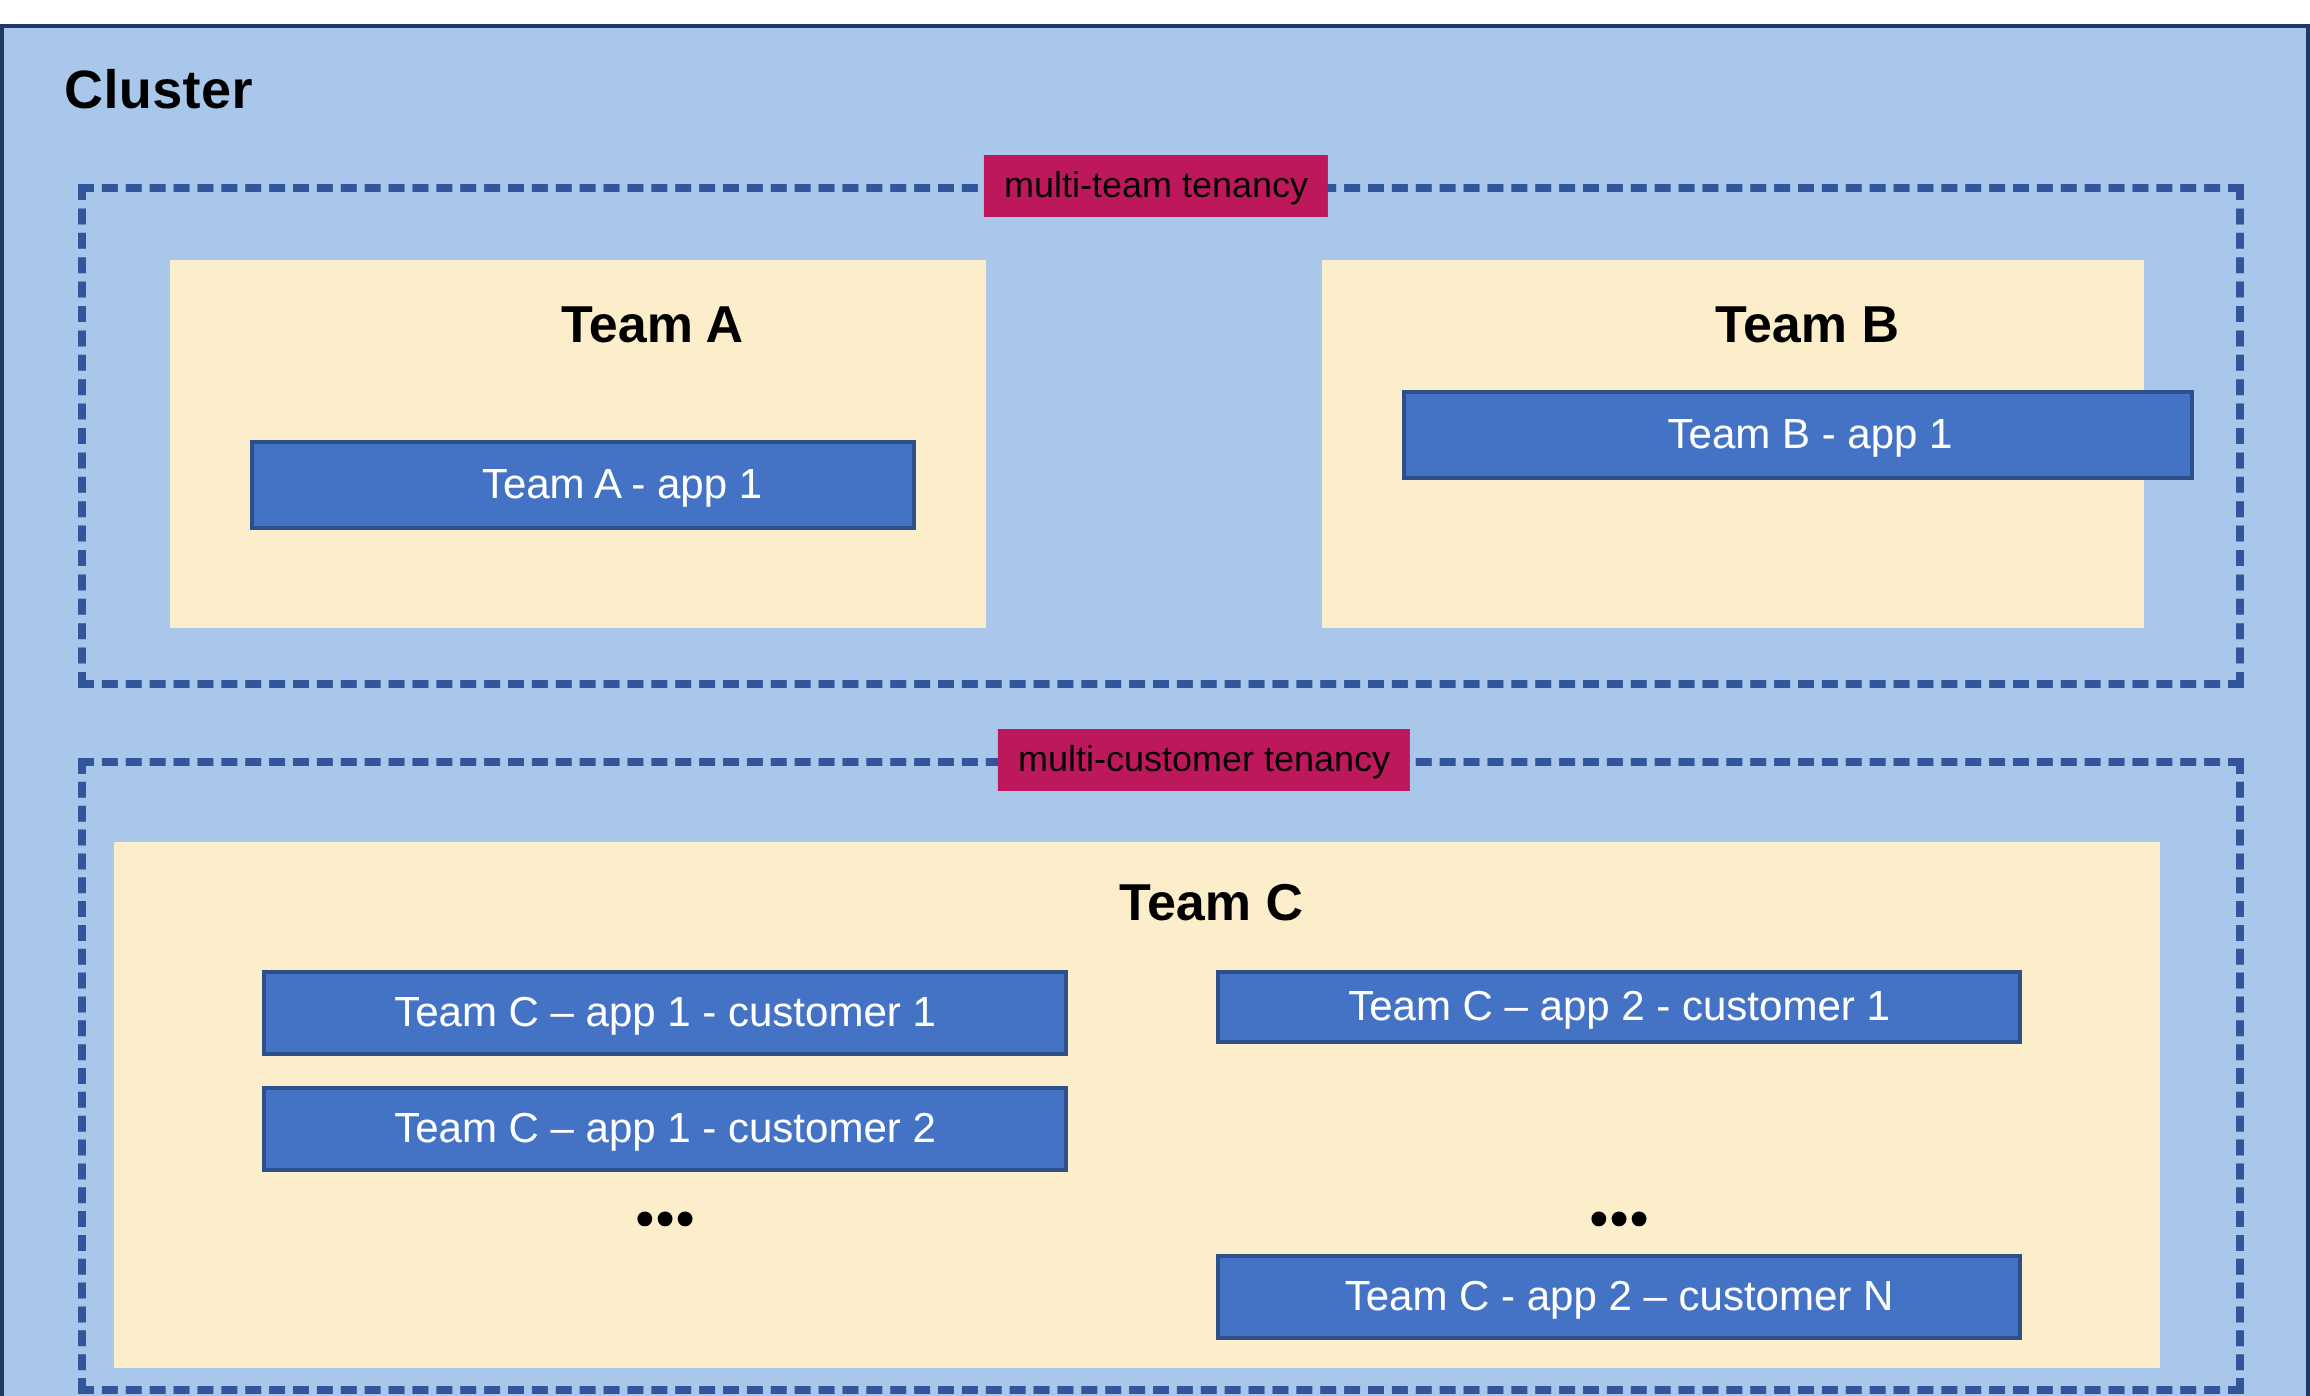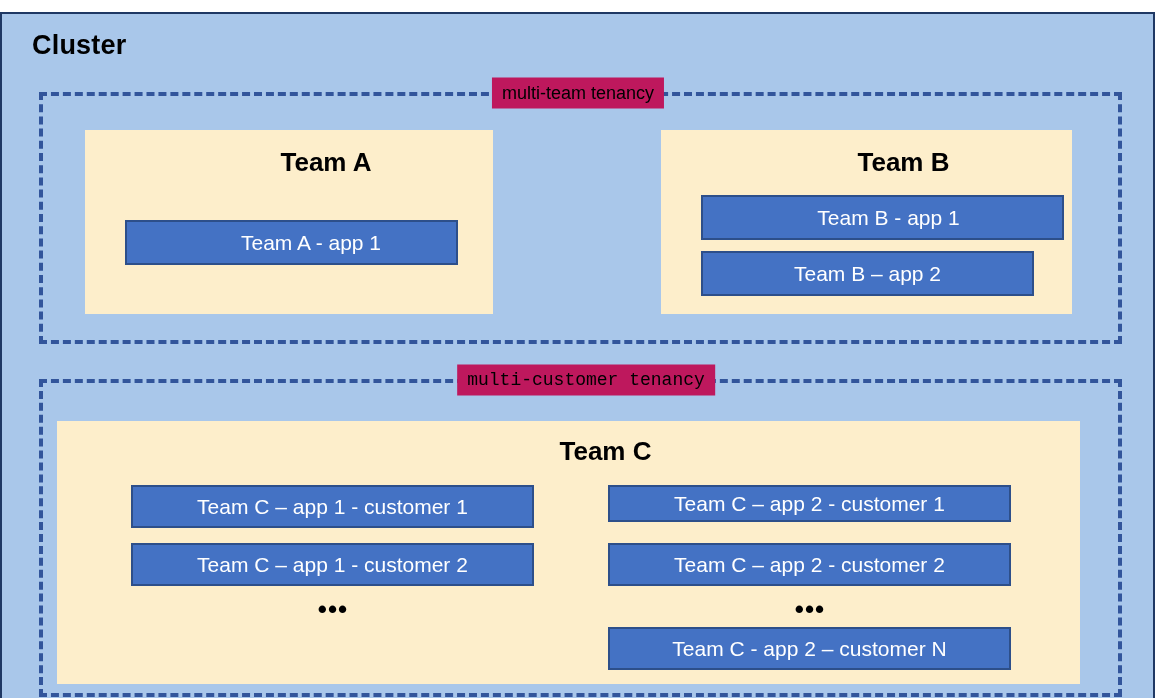--- a/index.html
+++ b/index.html
@@ -45,21 +45,21 @@
     position: absolute;
     background: #be185d;
     color: #000000;
     font-size: 18px;
     line-height: 1;
     padding: 6px 10px 7px 10px;
     white-space: nowrap;
     transform: translate(-50%, -50%);
   }
   #multi-team-label { left: 576px; top: 79px; }
-  #multi-cust-label { left: 584px; top: 366px; font-family: Liberation Mono, monospace; }
+  #multi-cust-label { left: 600px; top: 366px; }
 
   
   .team-panel {
     position: absolute;
     box-sizing: border-box;
     background: #fdeecb;
   }
   #team-a-panel { left: 83px;  top: 116px; width: 408px; height: 184px; }
   #team-b-panel { left: 659px; top: 116px; width: 411px; height: 184px; }
   #team-c-panel { left: 55px;  top: 407px; width: 1023px; height: 263px; }
@@ -92,21 +92,21 @@
     justify-content: center;
     text-align: center;
     line-height: 1;
     white-space: nowrap;
   }
 
   
   #team-a-app1 { left: 40px; top: 90px; width: 333px; height: 45px; padding-left: 39px; }
 
   
-  #team-b-app1 { left: 40px; top: 65px; width: 363px; height: 45px; padding-left: 12px; }
+  #team-b-app1 { left: 40px; top: 65px; width: 396px; height: 45px; padding-left: 12px; }
   #team-b-app2 { left: 40px; top: 121px; width: 333px; height: 45px; }
 
   
   #team-c-a1c1 { left: 74px; top: 64px; width: 403px; height: 43px; }
   #team-c-a1c2 { left: 74px; top: 122px; width: 403px; height: 43px; }
   #team-c-a1cN { left: 74px; top: 206px; width: 403px; height: 43px; }
   
   #team-c-a2c1 { left: 551px; top: 64px; width: 403px; height: 37px; }
   #team-c-a2c2 { left: 551px; top: 122px; width: 403px; height: 43px; }
   #team-c-a2cN { left: 551px; top: 206px; width: 403px; height: 43px; }
@@ -136,33 +136,31 @@
   <div id="multi-team-label" class="tenancy-label">multi-team tenancy</div>
 
   <div id="team-a-panel" class="team-panel">
     <div id="team-a-title" class="team-title">Team A</div>
     <div id="team-a-app1" class="app-box">Team A - app 1</div>
   </div>
 
   <div id="team-b-panel" class="team-panel">
     <div id="team-b-title" class="team-title">Team B</div>
     <div id="team-b-app1" class="app-box">Team B - app 1</div>
-    <div id="team-b-app2" class="app-box">Team B – app 2</div>
   </div>
 
   <div id="multi-cust-group" class="tenancy-group"></div>
 
   <div id="multi-cust-label" class="tenancy-label">multi-customer tenancy</div>
 
   <div id="team-c-panel" class="team-panel">
     <div id="team-c-title" class="team-title">Team C</div>
 
     <div id="team-c-a1c1" class="app-box">Team C – app 1 - customer 1</div>
     <div id="team-c-a1c2" class="app-box">Team C – app 1 - customer 2</div>
     <div id="ellipsis-left" class="ellipsis">•••</div>
 
     <div id="team-c-a2c1" class="app-box">Team C – app 2 - customer 1</div>
-    <div id="team-c-a2c2" class="app-box">Team C – app 2 - customer 2</div>
     <div id="ellipsis-right" class="ellipsis">•••</div>
     <div id="team-c-a2cN" class="app-box">Team C - app 2 – customer N</div>
   </div>
 
 </div>
 
 </body></html>

